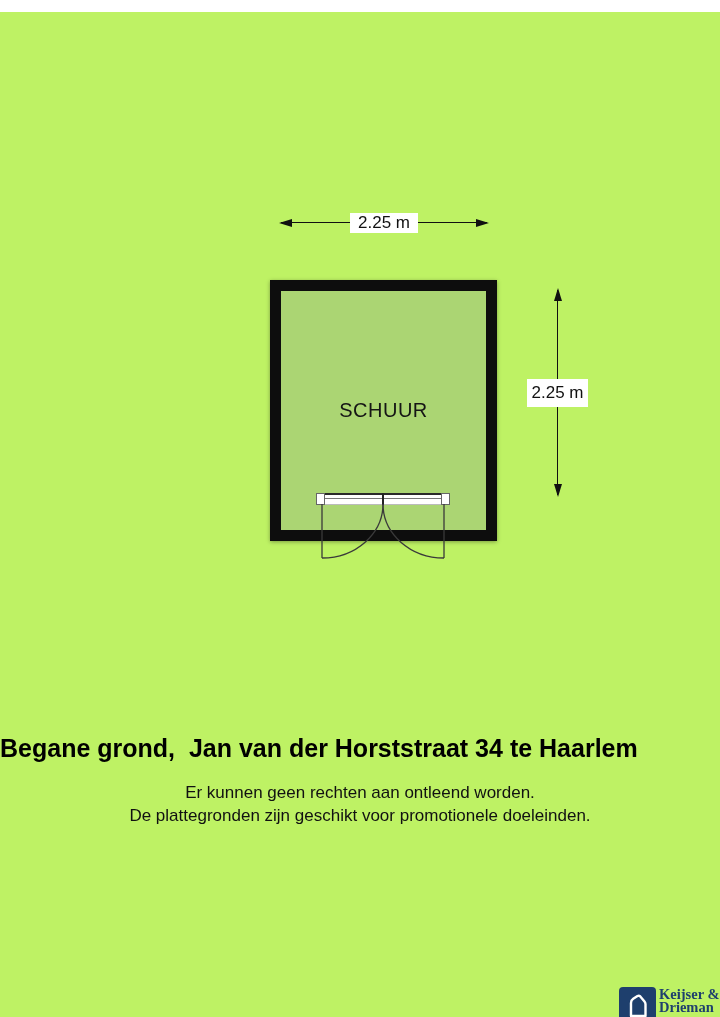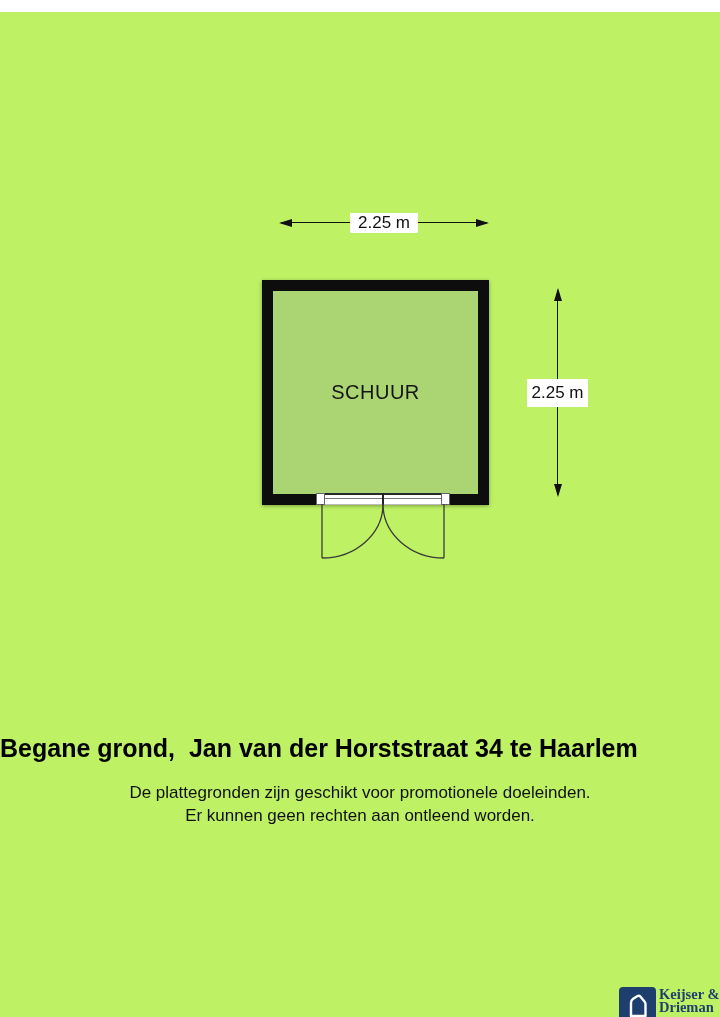--- a/index.html
+++ b/index.html
@@ -68,22 +68,22 @@
   .dim-right .dim-label {
     position: absolute; left: 50%; top: 50%;
     transform: translate(-50%, -50%);
     background: #ffffff; padding: 4px 5px;
     font-size: 17px; color: #111; white-space: nowrap;
   }
 
   
   .room {
     position: absolute;
-    left: 262px; top: 268px;
-    width: 227px; height: 225px;
+    left: 270px; top: 268px;
+    width: 227px; height: 261px;
     background: #0d0d0d;
     box-shadow: 0 1px 4px rgba(0,0,0,0.35);
   }
   .room-floor {
     position: absolute; inset: 11px;
     display: flex; align-items: center; justify-content: center;
   }
   .room-label {
     font-size: 20px; color: #151515; letter-spacing: 0.5px;
   }
@@ -197,22 +197,22 @@
       <div class="arrow-n"></div>
       <div class="arrow-s"></div>
       <span class="dim-label">2.25 m</span>
     </div>
 
   </div>
 
   <div class="plan-title">Begane grond,  Jan van der Horststraat 34 te Haarlem</div>
 
   <div class="disclaimer">
+    <div>Er kunnen geen rechten aan ontleend worden.</div>
     <div>De plattegronden zijn geschikt voor promotionele doeleinden.</div>
-    <div>Er kunnen geen rechten aan ontleend worden.</div>
   </div>
 
   <div class="logo">
     <div class="logo-icon" style="background-color: rgb(30, 63, 109);">
       <svg width="26" height="28" viewBox="0 0 26 28" xmlns="http://www.w3.org/2000/svg">
         <path d="M 6 24 L 6 11 Q 6 8.2 8.2 6.8 L 12.5 4 Q 14 3.2 15.3 4.4 L 19.5 9.4 Q 20.5 10.6 20.5 12.2 L 20.5 24 Z" fill="none" stroke="#ffffff" stroke-width="2.4" stroke-linejoin="round"></path>
       </svg>
     </div>
     <div class="logo-text">
       <span class="logo-name">Keijser &amp;</span>

